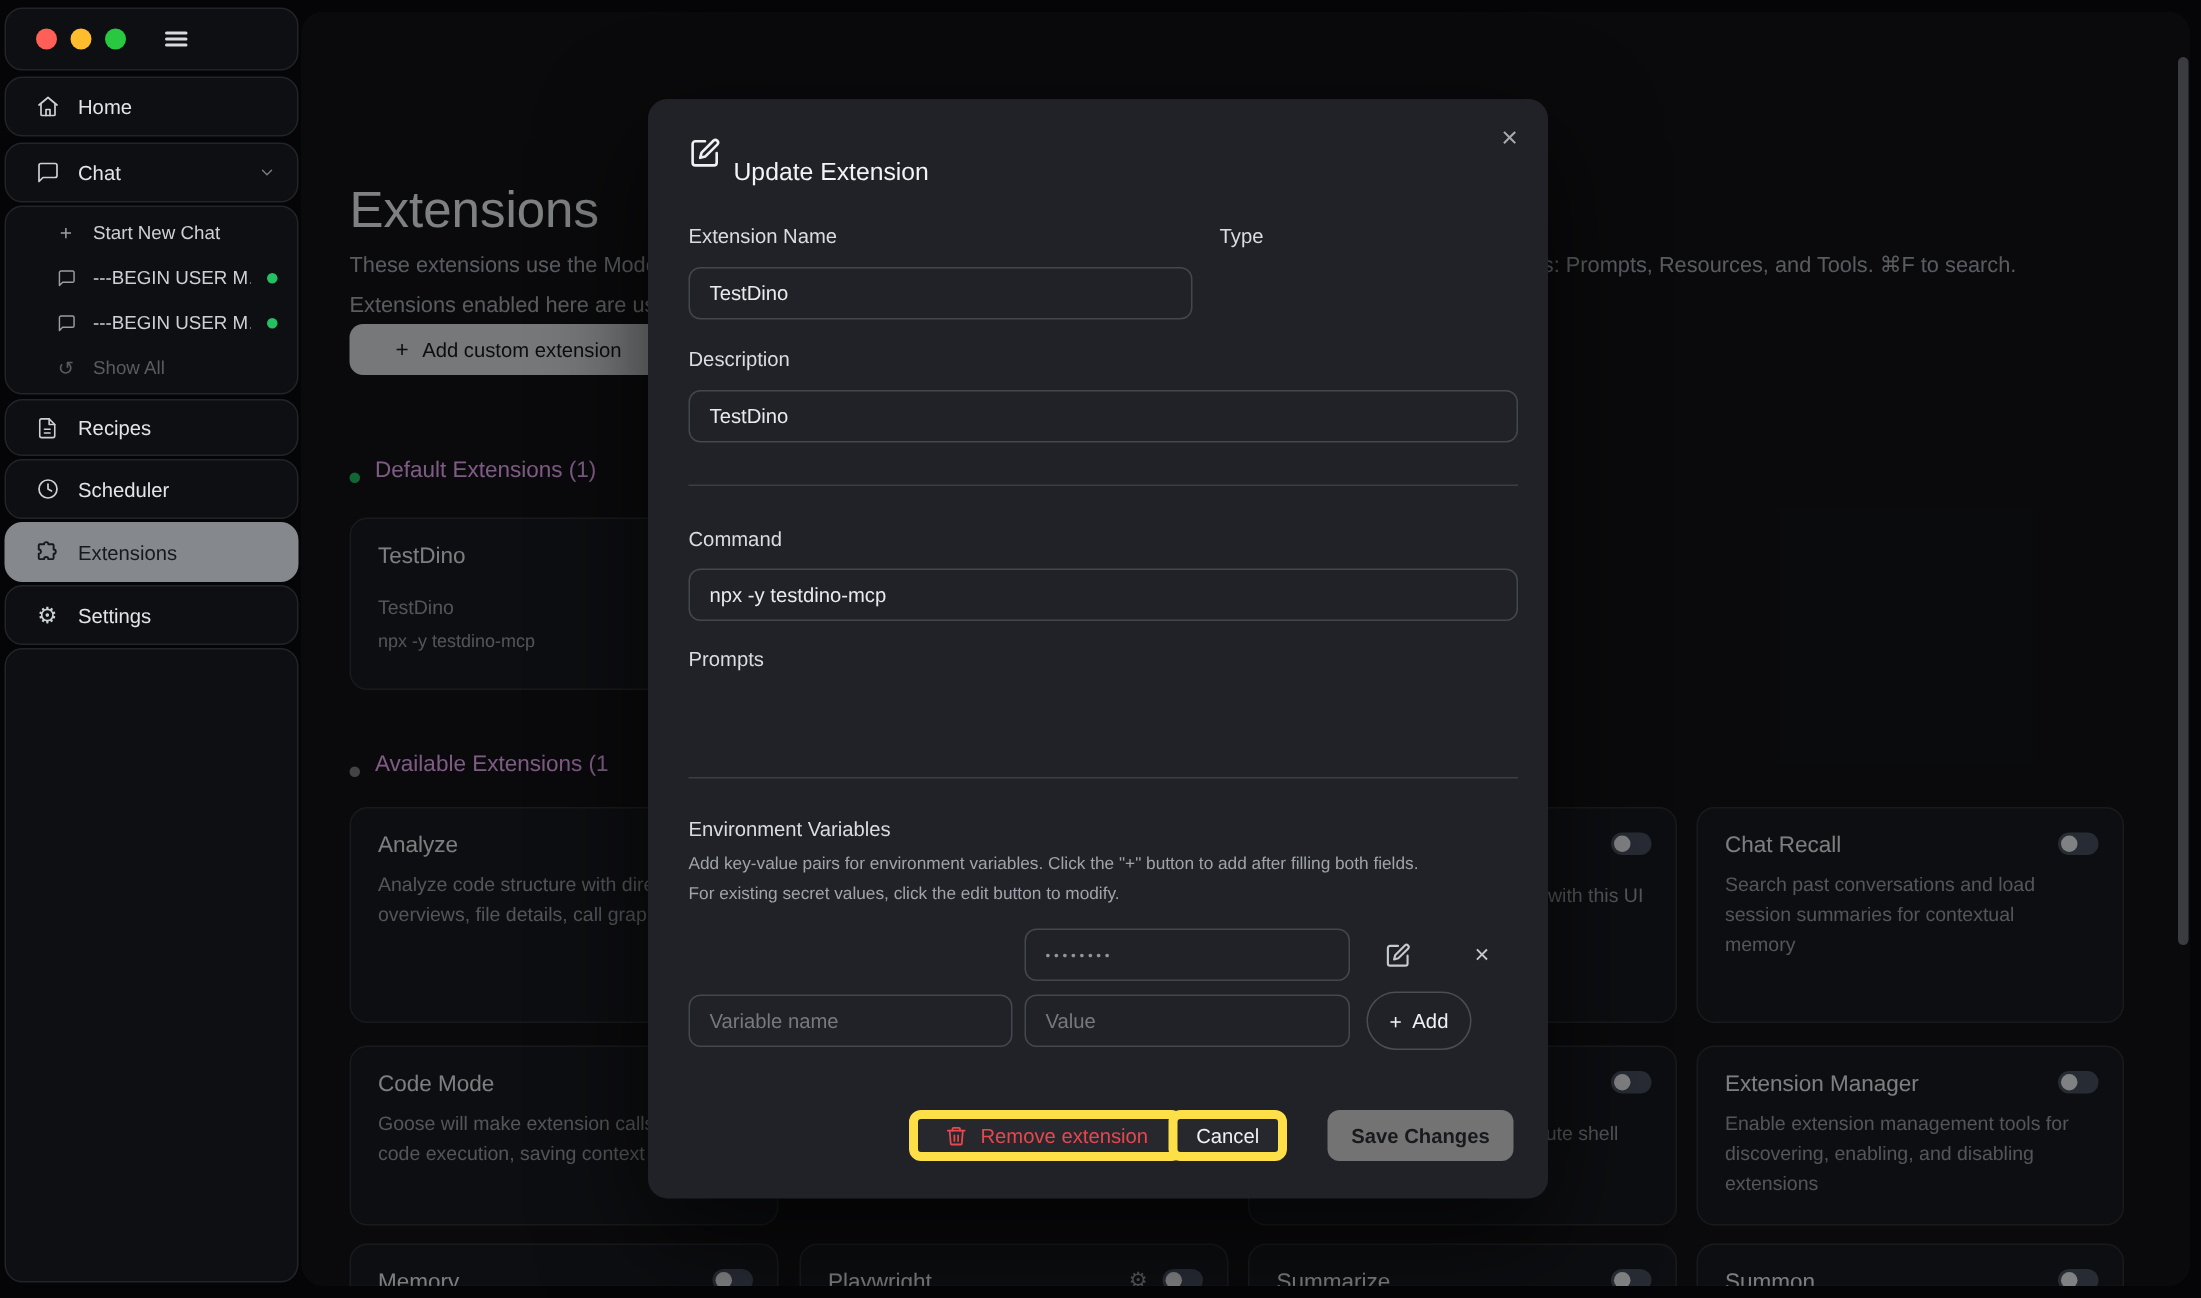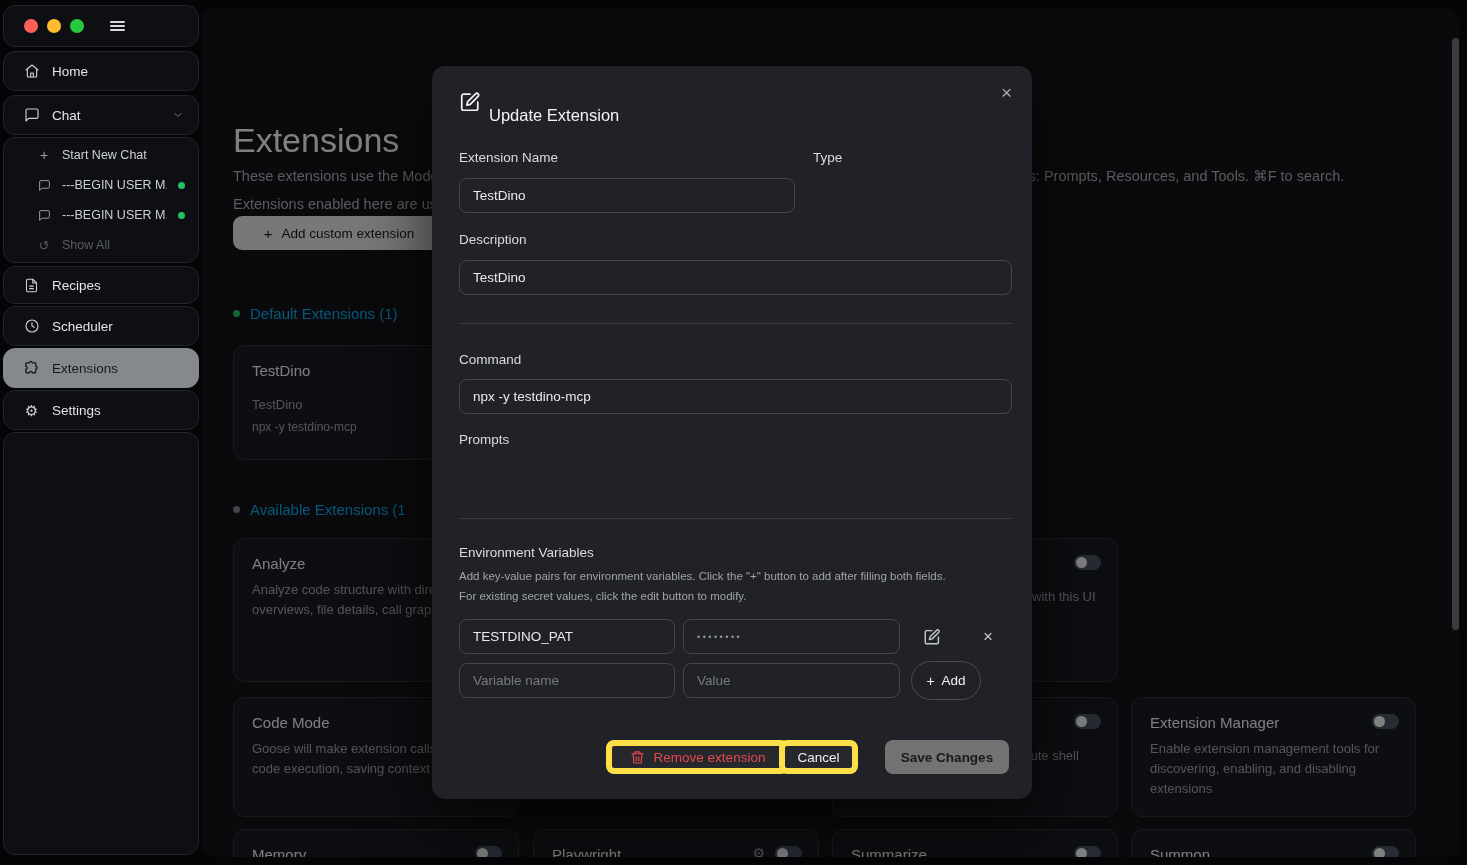--- a/index.html
+++ b/index.html
@@ -34,21 +34,21 @@
     background:#131418; border-radius:14px; overflow:hidden;
   }
   .backdrop { position:absolute; inset:0; background:rgba(0,0,0,0.47); z-index:5; }
   .page-title { position:absolute; left:32px; top:90px; font-size:34px; font-weight:400; color:#f0f2f4; }
   .intro { position:absolute; left:32px; font-size:14.5px; color:#a9adb3; white-space:nowrap; }
   .btn-add-custom {
     position:absolute; left:32px; top:208px; height:34px; width:212px;
     background:#dfe2e6; color:#17191c; border-radius:9px;
     display:flex; align-items:center; justify-content:center; gap:9px; font-size:13.5px;
   }
-  .sec-head { position:absolute; left:32px; display:flex; align-items:center; gap:10px; font-size:15px; color:#0ea5e9; }
+  .sec-head { position:absolute; left:32px; display:flex; align-items:flex-end; gap:10px; font-size:15px; color:#f0abfc; }
   .dot { width:7px; height:7px; border-radius:50%; flex:none; }
   .xcard {
     position:absolute; background:#1a1c20; border:1px solid #2f3136; border-radius:12px;
     padding:16px 18px;
   }
   .xcard h3 { margin:0; font-size:15px; font-weight:400; color:#eceef0; }
   .xcard p { margin:8px 0 0; font-size:13px; line-height:20px; color:#9da0a6; }
   .toggle { position:absolute; top:16px; right:16px; width:27px; height:15px; border-radius:8px; background:#4a5262; }
   .toggle::after { content:""; position:absolute; left:2px; top:2px; width:11px; height:11px; border-radius:50%; background:#f2f4f6; }
   .frag { position:absolute; font-size:13px; color:#9da0a6; white-space:nowrap; }
@@ -235,20 +235,25 @@
   </div>
 
   <div class="xcard" style="left:32px;top:530px;width:286px;height:144px;">
     <h3>Analyze</h3>
     <p>Analyze code structure with directory overviews, file details, call graphs</p>
   </div>
   <div class="xcard" style="left:631px;top:530px;width:286px;height:144px;">
     <span class="frag" style="left:199px;top:50px;">with this UI</span>
     <span class="toggle"></span>
   </div>
+  <div class="xcard" style="left:930px;top:530px;width:285px;height:144px;">
+    <h3>Chat Recall</h3>
+    <p style="width:230px;">Search past conversations and load session summaries for contextual memory</p>
+    <span class="toggle"></span>
+  </div>
 
   <div class="xcard" style="left:32px;top:689px;width:286px;height:120px;">
     <h3>Code Mode</h3>
     <p>Goose will make extension calls through code execution, saving context</p>
   </div>
   <div class="xcard" style="left:631px;top:689px;width:286px;height:120px;">
     <span class="frag" style="left:170px;top:50px;">execute shell</span>
     <span class="toggle"></span>
   </div>
   <div class="xcard" style="left:930px;top:689px;width:285px;height:120px;">
@@ -310,23 +315,20 @@
   </div>
 
   <label class="m-label" style="left:27px;top:366px;">Prompts</label>
 
   <div class="m-div" style="top:452px;"></div>
 
   <label class="m-label" style="left:27px;top:479px;">Environment Variables</label>
   <p class="helper" style="top:504px;margin:0;">Add key-value pairs for environment variables. Click the "+" button to add after filling both fields.</p>
   <p class="helper" style="top:524px;margin:0;">For existing secret values, click the edit button to modify.</p>
 
-  <div class="m-input" style="left:27px;top:553px;width:216px;">
-    <span>TESTDINO_PAT</span>
-  </div>
   <div class="m-input" style="left:251px;top:553px;width:217px;">
     <span class="mask">••••••••</span>
   </div>
   <span class="iconbtn" style="left:490px;top:561px;width:20px;height:20px;">
     <svg width="18" height="18" viewBox="0 0 24 24" fill="none" stroke="#c6c9ce" stroke-width="1.9" stroke-linecap="round" stroke-linejoin="round">
         <path d="M12 3.5H5a2 2 0 0 0-2 2V19a2 2 0 0 0 2 2h13.5a2 2 0 0 0 2-2v-7"></path>
         <path d="M18.3 2.9a2 2 0 0 1 2.8 2.8l-8.8 8.8-3.8 1 1-3.8z"></path>
       </svg>
   </span>
   <span class="iconbtn" style="left:546px;top:561px;width:20px;height:20px;font-size:17px;color:#c6c9ce;">×</span>

